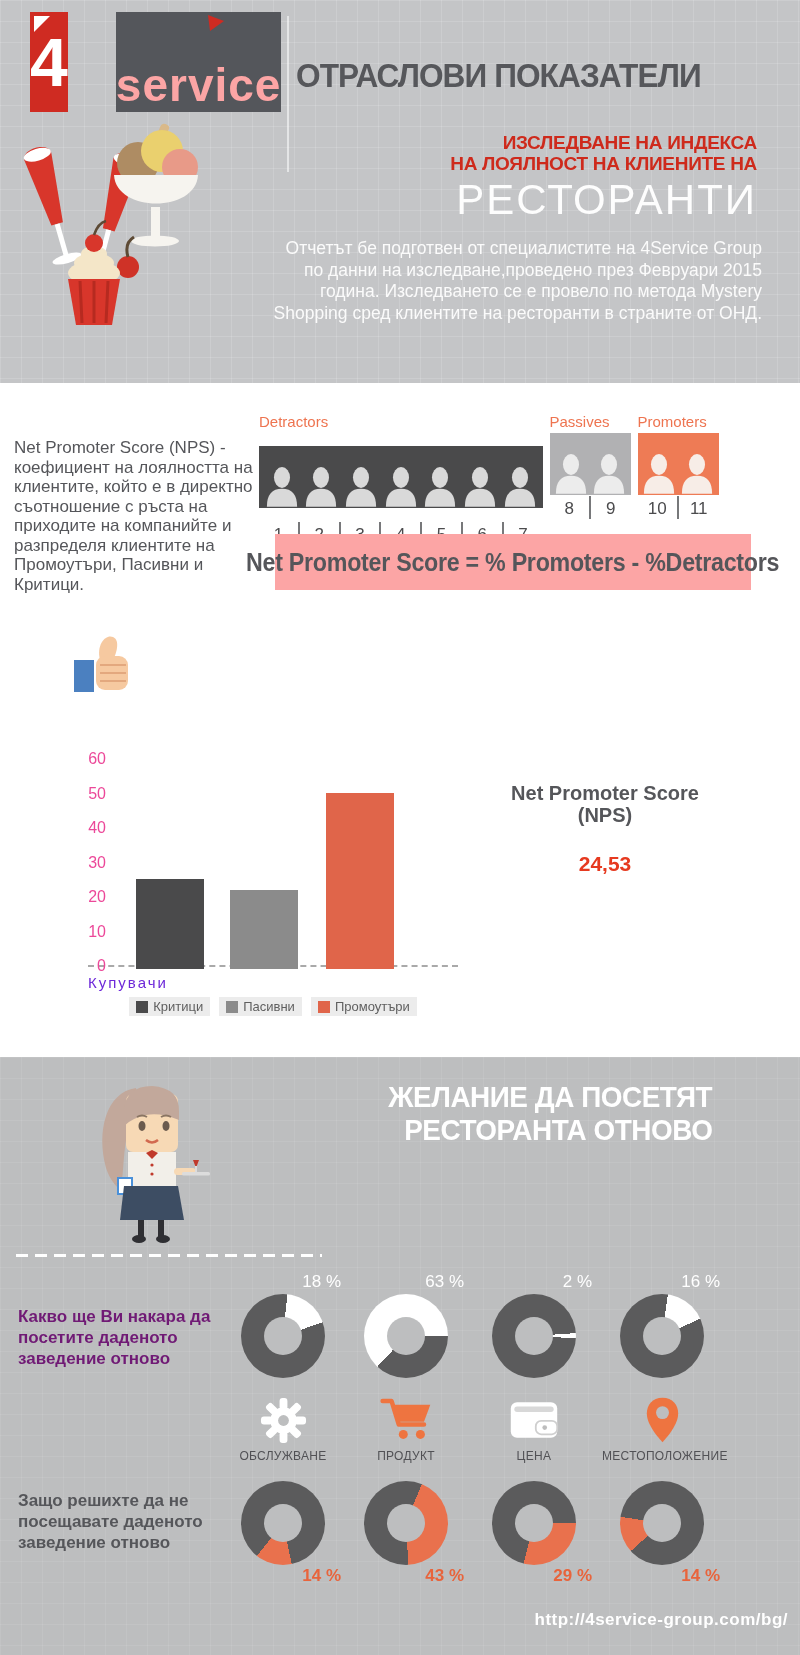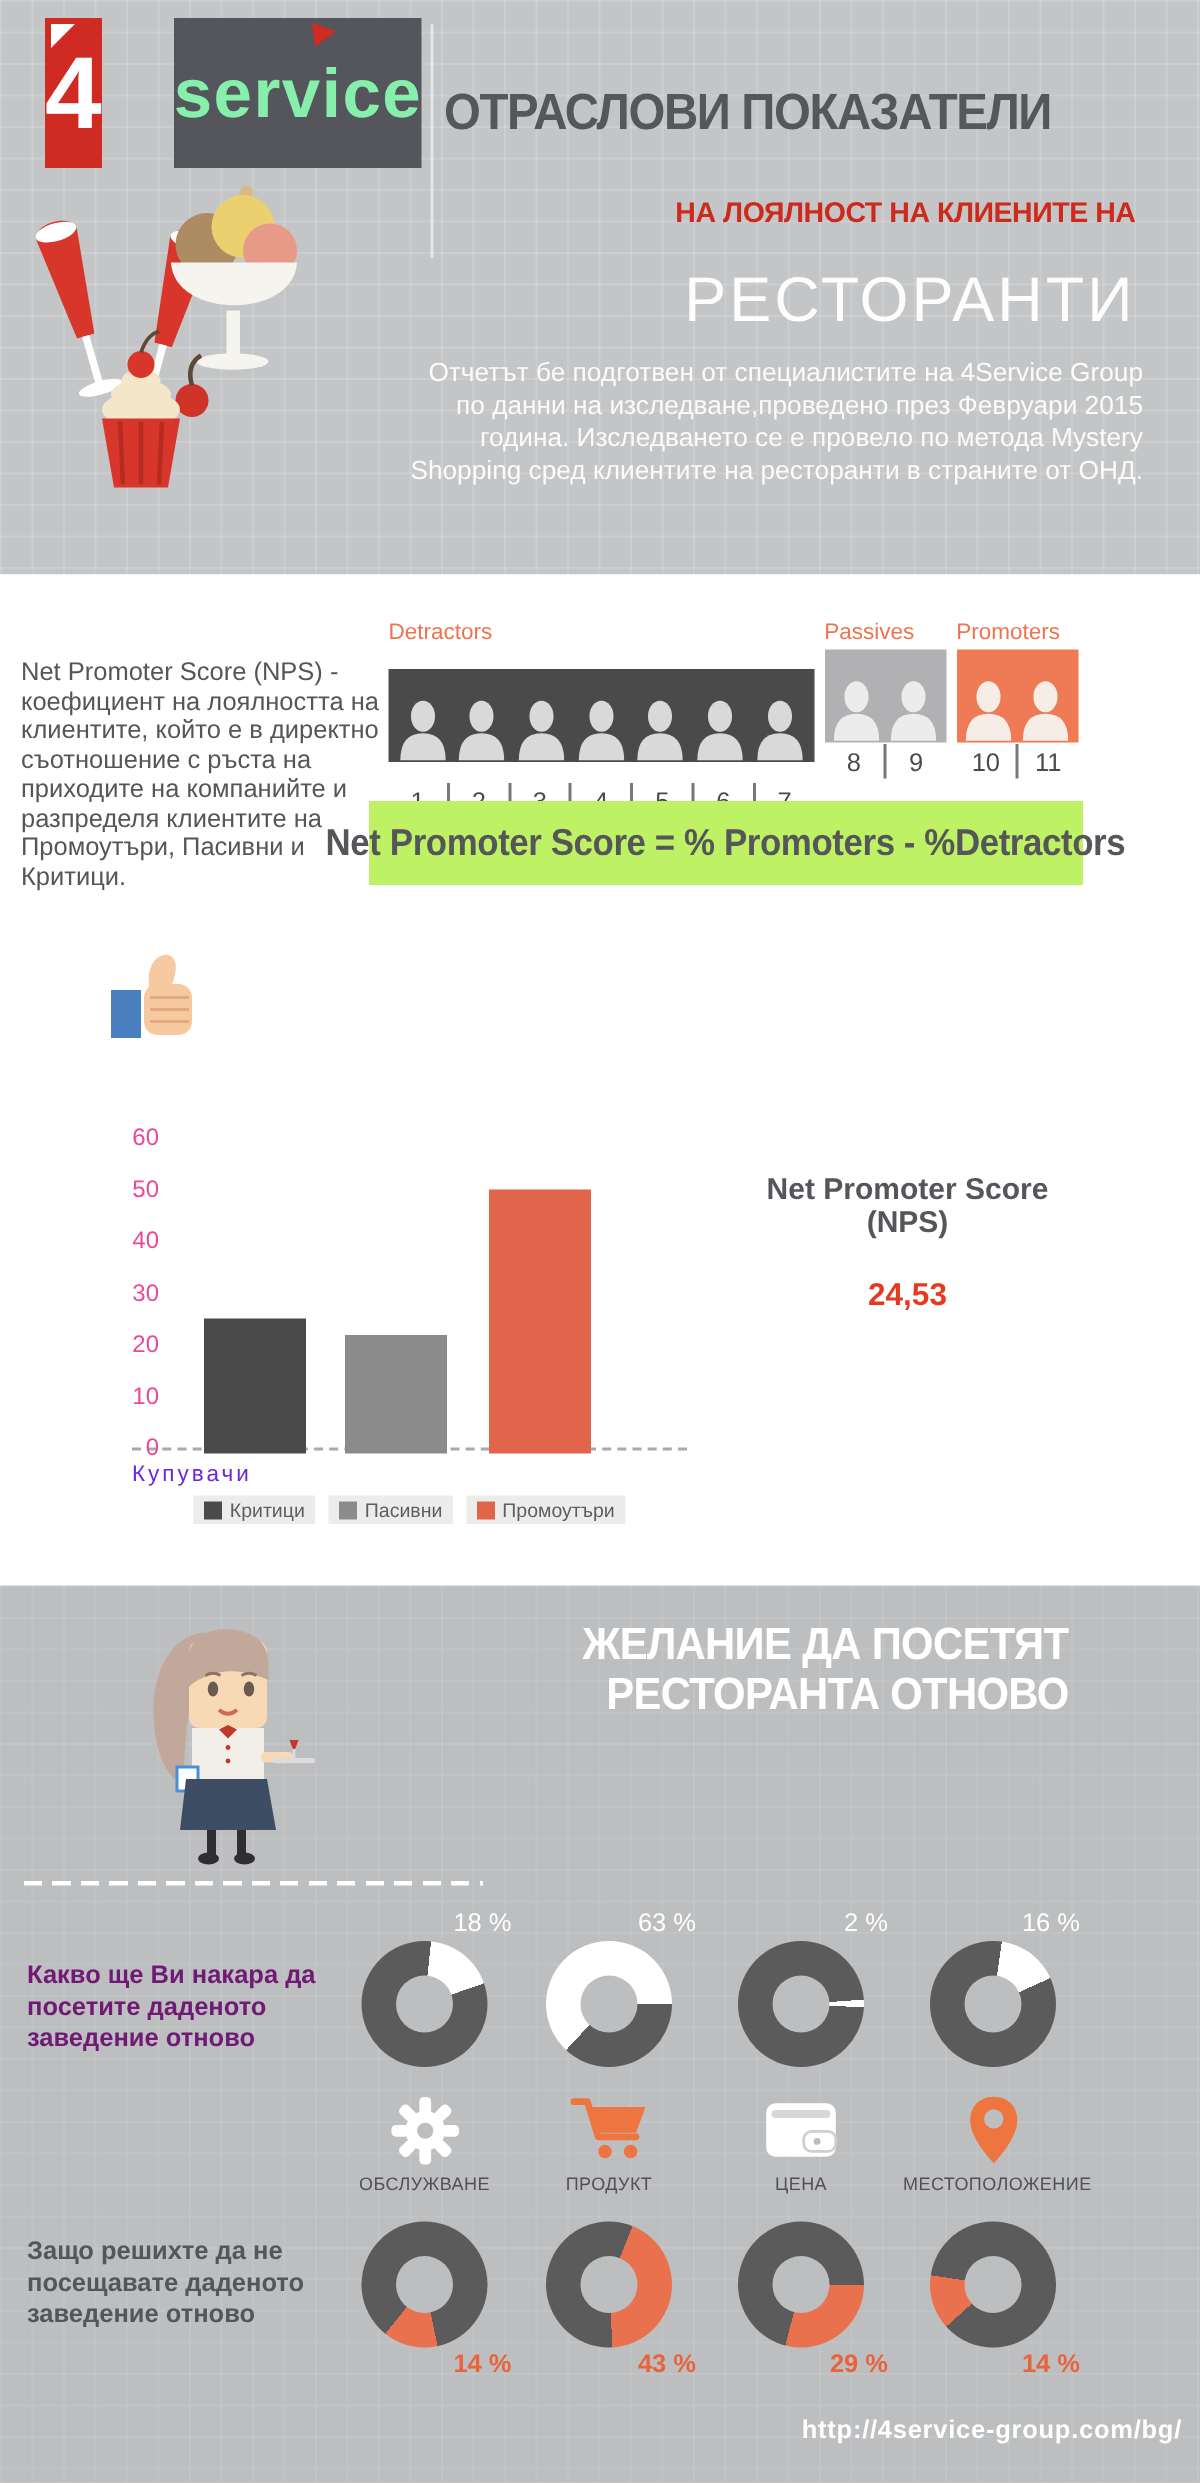--- a/index.html
+++ b/index.html
@@ -18,22 +18,22 @@
   .cond-l{transform-origin:left center;}
   .cond-r{transform-origin:right center;}
   .cond-c{transform-origin:center;}
 
   
   .logo{position:absolute;left:30px;top:12px;width:240px;height:100px;display:flex;}
   .logo-four{width:84px;background:#cf2b22;color:#fff;font-weight:bold;font-size:68px;
     display:flex;align-items:center;justify-content:center;position:relative;}
   .logo-arrow{position:absolute;left:4px;top:4px;width:0;height:0;
     border-top:16px solid #fff;border-right:16px solid transparent;}
-  .logo-service{flex:1;background:#54565b;color:#86efac;font-weight:bold;font-size:46px;
-    letter-spacing:1px;display:flex;align-items:center;justify-content:center;position:relative;margin-left:48px;}
+  .logo-service{flex:1;background:#54565b;color:#fca5a5;font-weight:bold;font-size:46px;
+    letter-spacing:1px;display:flex;align-items:flex-end;justify-content:center;position:relative;margin-left:48px;}
   .logo-flag{position:absolute;right:56px;top:3px;}
   .hdr-divider{position:absolute;left:287px;top:16px;width:2px;height:156px;background:rgba(255,255,255,.55);}
   .hdr-title{position:absolute;left:296px;top:56px;font-size:34px;font-weight:bold;color:#56575b;
     letter-spacing:-1px;white-space:nowrap;}
   .red-heading{position:absolute;right:43px;top:132px;width:500px;text-align:right;
     color:#ce2a1c;font-weight:bold;font-size:19px;line-height:21px;letter-spacing:-.3px;}
   .category-title{position:absolute;right:43px;top:176px;width:500px;text-align:right;
     color:#fdfdfd;font-size:42px;letter-spacing:2px;font-weight:400;}
   .intro{position:absolute;right:38px;top:238px;width:492px;text-align:right;
     color:#fbfbfb;font-size:17.5px;line-height:21.5px;}
@@ -42,21 +42,21 @@
   
   .nps-desc{position:absolute;left:14px;top:438px;width:254px;color:#55565a;
     font-size:17px;line-height:19.5px;}
   .scale{position:absolute;left:259px;top:413px;width:476px;display:flex;gap:7px;}
   .scale-group{display:flex;flex-direction:column;}
   .scale-label{color:#ee7450;font-size:15px;height:20px;}
   .scale-box{height:62px;display:flex;align-items:flex-end;justify-content:space-around;padding:0 3px;}
   .scale-nums{display:flex;height:24px;align-items:center;}
   .scale-num{flex:1;text-align:center;color:#4b4b4d;font-size:17px;position:relative;padding-top:3px;}
   .scale-num.tick{border-left:2px solid #77787a;}
-  .formula{position:absolute;left:246px;top:534px;width:476px;height:56px;background:#bef264;
+  .formula{position:absolute;left:275px;top:534px;width:476px;height:56px;background:#fca5a5;
     display:flex;align-items:center;justify-content:center;}
   .formula span{font-weight:bold;font-size:25px;color:#55565a;letter-spacing:-.3px;white-space:nowrap;}
 
   
   .thumb-art{position:absolute;left:72px;top:630px;}
   .rec-title{position:absolute;left:213px;top:640px;font-size:27px;font-weight:bold;color:#55565a;white-space:nowrap;}
   .chart{position:absolute;left:58px;top:738px;width:410px;height:292px;}
   .ytick{position:absolute;width:48px;text-align:right;color:#ec4899;font-size:16px;}
   .bar{position:absolute;bottom:61px;width:68px;}
   .zero-line{position:absolute;left:30px;top:227px;width:370px;height:0;border-top:2px dashed #a9a9a9;}
@@ -108,20 +108,21 @@
       <span>service</span>
       <svg class="logo-flag" width="18" height="18" viewBox="0 0 18 18">
         <polygon points="1,0 17,6 3,16" fill="#cf2b22"></polygon>
       </svg>
     </div>
   </div>
   <div class="hdr-divider"></div>
   <div class="hdr-title"><span class="cond cond-l">ОТРАСЛОВИ ПОКАЗАТЕЛИ</span></div>
 
   <div class="red-heading">
+    <div>ИЗСЛЕДВАНЕ НА ИНДЕКСА</div>
     <div>НА ЛОЯЛНОСТ НА КЛИЕНИТЕ НА</div>
   </div>
   <div class="category-title">РЕСТОРАНТИ</div>
   <div class="intro">Отчетът бе подготвен от специалистите на 4Service Group по данни на изследване,проведено през Февруари 2015 година. Изследването се е провело по метода Mystery Shopping сред клиентите на ресторанти в страните от ОНД.</div>
 
   <svg class="food-art" width="230" height="228" viewBox="0 0 230 228">
 
     <g transform="rotate(-16 55 140)">
       <path d="M42,38 C42,26 70,26 70,38 L62,108 L50,108 Z" fill="#d8362b"></path>
       <ellipse cx="56" cy="36" rx="14" ry="6" fill="#fff"></ellipse>

